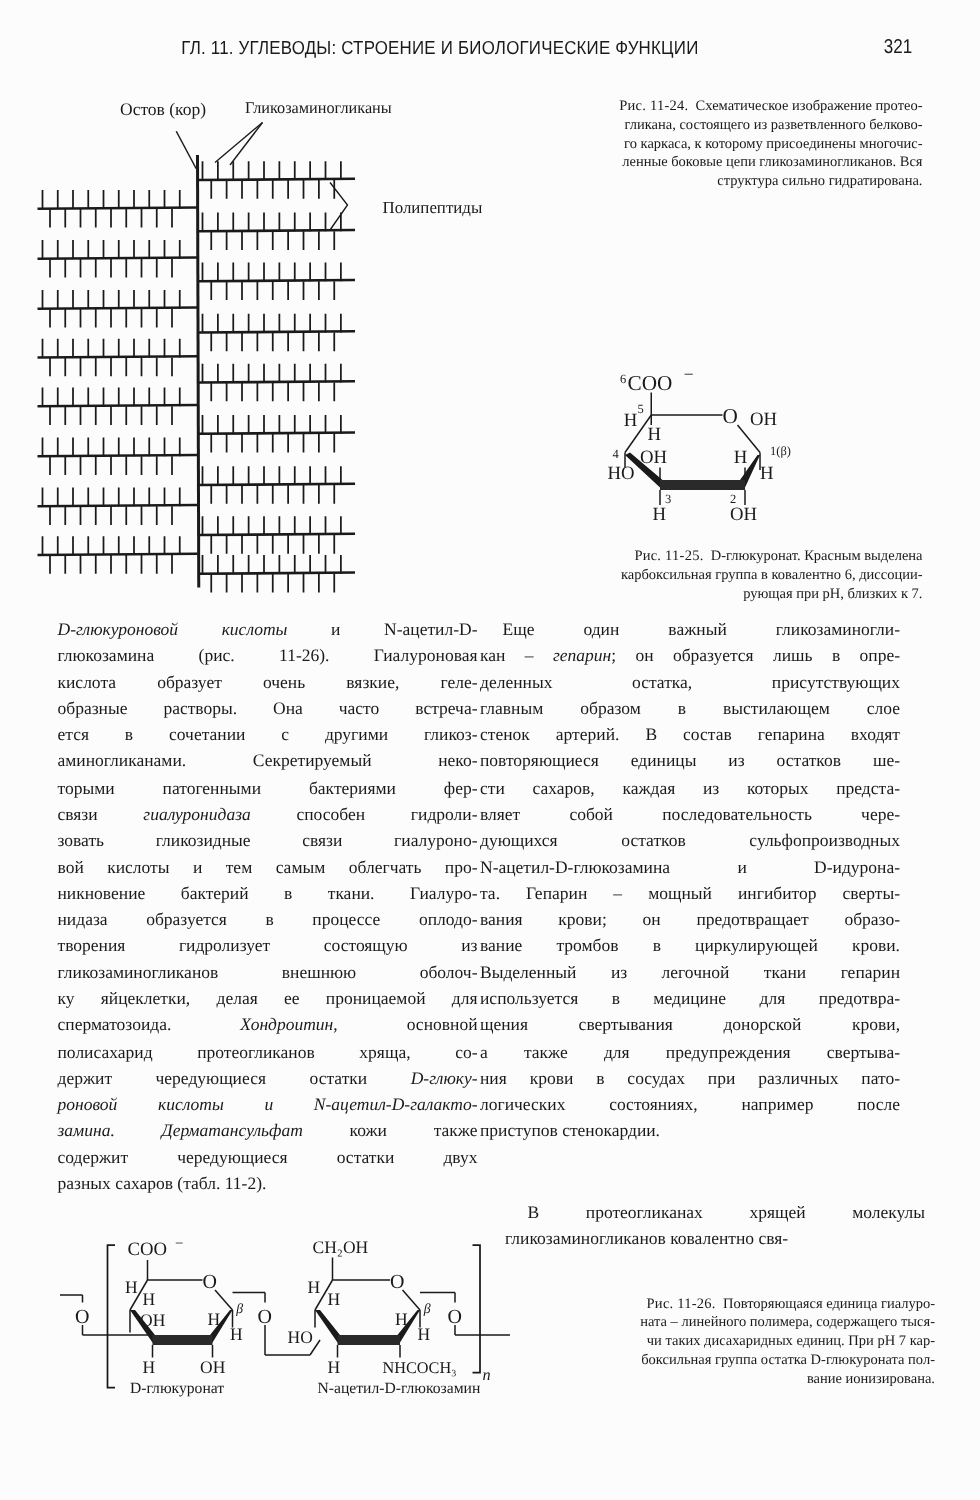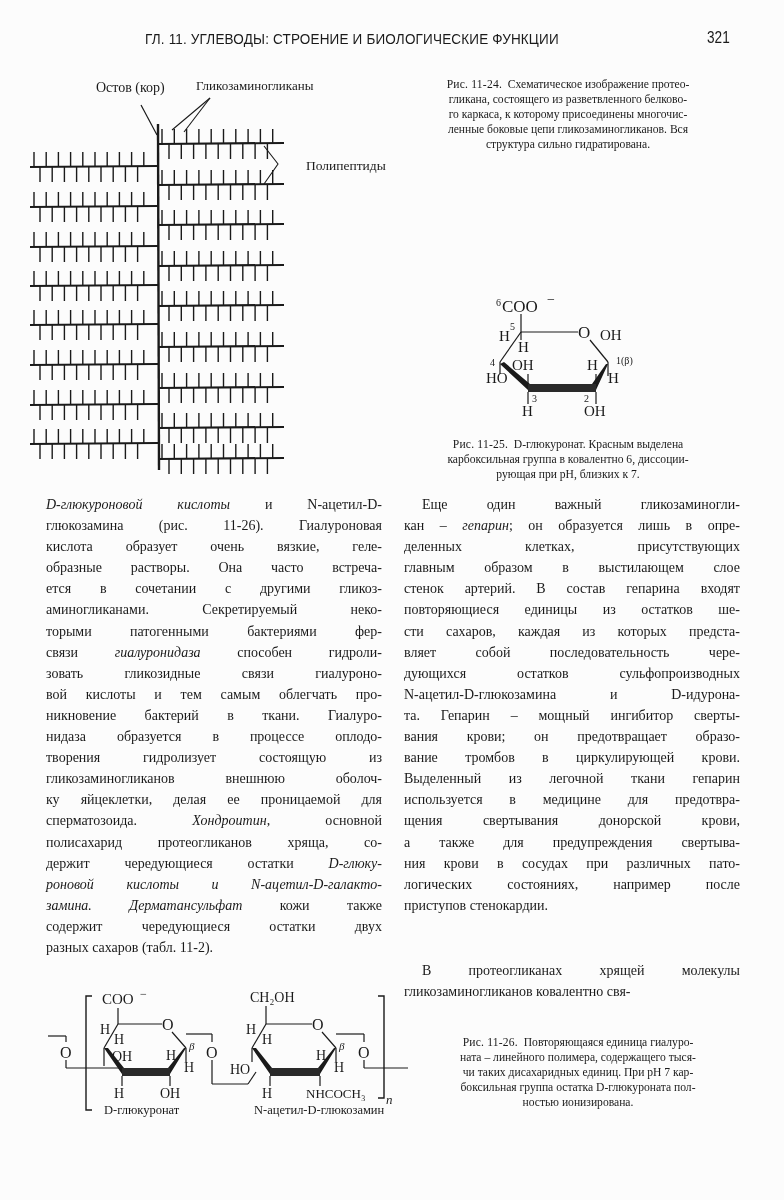--- a/index.html
+++ b/index.html
@@ -1,20 +1,20 @@
 <!DOCTYPE html>
 <html><head>
 <meta charset="utf-8">
 <style>
   html,body{margin:0;padding:0;}
   body{width:784px;height:1200px;background:#fcfcfc;position:relative;overflow:hidden;color:#1a1a1a;font-family:"Liberation Serif","DejaVu Serif",serif;}
   .abs{position:absolute;}
   .running-head{left:145px;top:30px;font-family:"Liberation Sans Narrow","Liberation Sans",sans-serif;font-size:15px;letter-spacing:0.2px;transform:scaleX(0.9);transform-origin:left top;white-space:nowrap;}
   .page-num{left:707px;top:29px;font-size:16px;font-family:"Liberation Sans",sans-serif;transform:scaleX(0.85);transform-origin:left top;}
-  .caption{font-family:"Liberation Serif",serif;font-size:11.6px;line-height:15px;text-align:center;}
+  .caption{font-family:"Liberation Serif",serif;font-size:11.6px;line-height:15px;text-align:right;}
   .caption .fig-label{letter-spacing:0.2px;}
   .body-text{font-size:14px;line-height:21.1px;text-align:justify;}
   .body-text .line{display:block;text-align:justify;text-align-last:justify;white-space:nowrap;height:21.1px;}
   .body-text .line.last{text-align-last:left;}
   em{font-style:italic;}
   svg text{font-family:"Liberation Serif",serif;fill:#1a1a1a;}
 </style>
 </head>
 <body>
 
@@ -442,24 +442,24 @@
     <span class="line"><span>гликозаминогликанов внешнюю оболоч-</span></span>
     <span class="line"><span>ку яйцеклетки, делая ее проницаемой для</span></span>
     <span class="line"><span>сперматозоида. </span><em>Хондроитин</em><span>, основной</span></span>
     <span class="line"><span>полисахарид протеогликанов хряща, со-</span></span>
     <span class="line"><span>держит чередующиеся остатки </span><em>D-глюку-</em></span>
     <span class="line"><em>роновой кислоты и N-ацетил-D-галакто-</em></span>
     <span class="line"><em>замина. Дерматансульфат</em><span> кожи также</span></span>
     <span class="line"><span>содержит чередующиеся остатки двух</span></span>
     <span class="line last"><span>разных сахаров (табл. 11-2).</span></span>
   </div>
-<div class="abs body-text" id="right-col-p1" style="left:404px;top:494px;width:336px">
+<div class="abs body-text" id="right-col-p1" style="left:384px;top:494px;width:336px">
     <span class="line" style="padding-left: 18px;"><span>Еще один важный гликозаминогли-</span></span>
     <span class="line"><span>кан – </span><em>гепарин</em><span>; он образуется лишь в опре-</span></span>
-    <span class="line"><span>деленных клетках, присутствующих</span></span>
+    <span class="line"><span>деленных остатка, присутствующих</span></span>
     <span class="line"><span>главным образом в выстилающем слое</span></span>
     <span class="line"><span>стенок артерий. В состав гепарина входят</span></span>
     <span class="line"><span>повторяющиеся единицы из остатков ше-</span></span>
     <span class="line"><span>сти сахаров, каждая из которых предста-</span></span>
     <span class="line"><span>вляет собой последовательность чере-</span></span>
     <span class="line"><span>дующихся остатков сульфопроизводных</span></span>
     <span class="line"><span>N-ацетил-D-глюкозамина и D-идурона-</span></span>
     <span class="line"><span>та. Гепарин – мощный ингибитор сверты-</span></span>
     <span class="line"><span>вания крови; он предотвращает образо-</span></span>
     <span class="line"><span>вание тромбов в циркулирующей крови.</span></span>
@@ -546,14 +546,14 @@
 
   <text x="56" y="128" font-size="12.5">D-глюкуронат</text>
   <text x="206" y="128" font-size="12.5">N-ацетил-D-глюкозамин</text>
 </svg>
 
 <div class="abs caption" style="left:408px;top:1035px;width:340px">
   <div><span class="fig-label">Рис. 11-26.</span>&nbsp; <span>Повторяющаяся единица гиалуро-</span></div>
   <div>ната – линейного полимера, содержащего тыся-</div>
   <div>чи таких дисахаридных единиц. При pH 7 кар-</div>
   <div>боксильная группа остатка D-глюкуроната пол-</div>
-  <div>ностью ионизирована.</div>
+  <div>вание ионизирована.</div>
 </div>
 
 </body></html>

